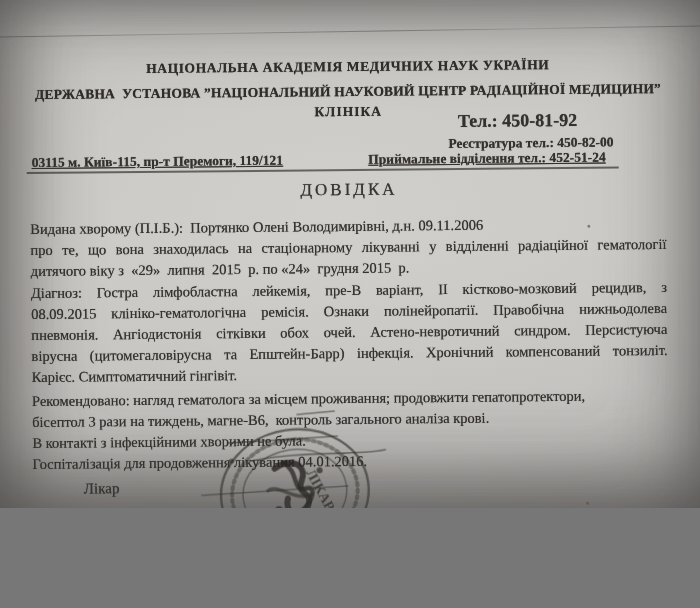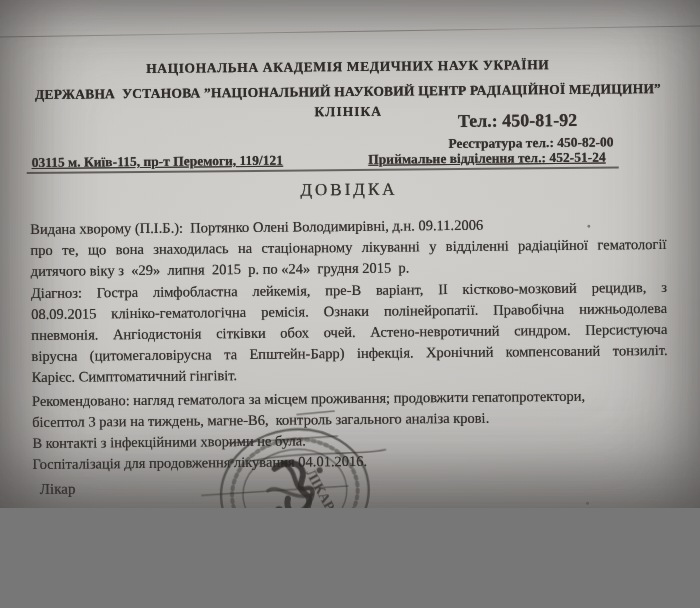--- a/index.html
+++ b/index.html
@@ -37,21 +37,21 @@
   .hr{position:absolute;top:169px;left:28px;width:592px;height:2px;background:rgba(56,53,50,.7);}
   .title{top:180px;font-size:17px;letter-spacing:3px;color:#39362f;}
   .para{position:absolute;left:31px;width:636px;font-size:14.5px;line-height:21px;color:#34312e;}
   .para .ln{text-shadow:0 0 .7px rgba(52,49,46,.8);}
   .pre{white-space:pre;}
   .just{text-align:justify;text-align-last:justify;}
   .issued{top:216px;}
   .diagnosis{top:280px;}
   .recs{top:388px;line-height:21px;}
   .sig{position:absolute;left:38px;font-size:15px;}
-  .doctor{top:478px;}
+  .doctor{top:478px;margin-left:44px;}
   .head{top:509px;}
   .date{top:536px;left:508px;font-size:14.5px;}
   .speck{position:absolute;width:3px;height:3px;border-radius:50%;background:rgba(60,58,55,.55);}
   .stamp-svg{position:absolute;left:178px;top:398px;pointer-events:none;}
 </style>
 </head>
 <body>
 
 <div class="photo">
   <div class="doc">

